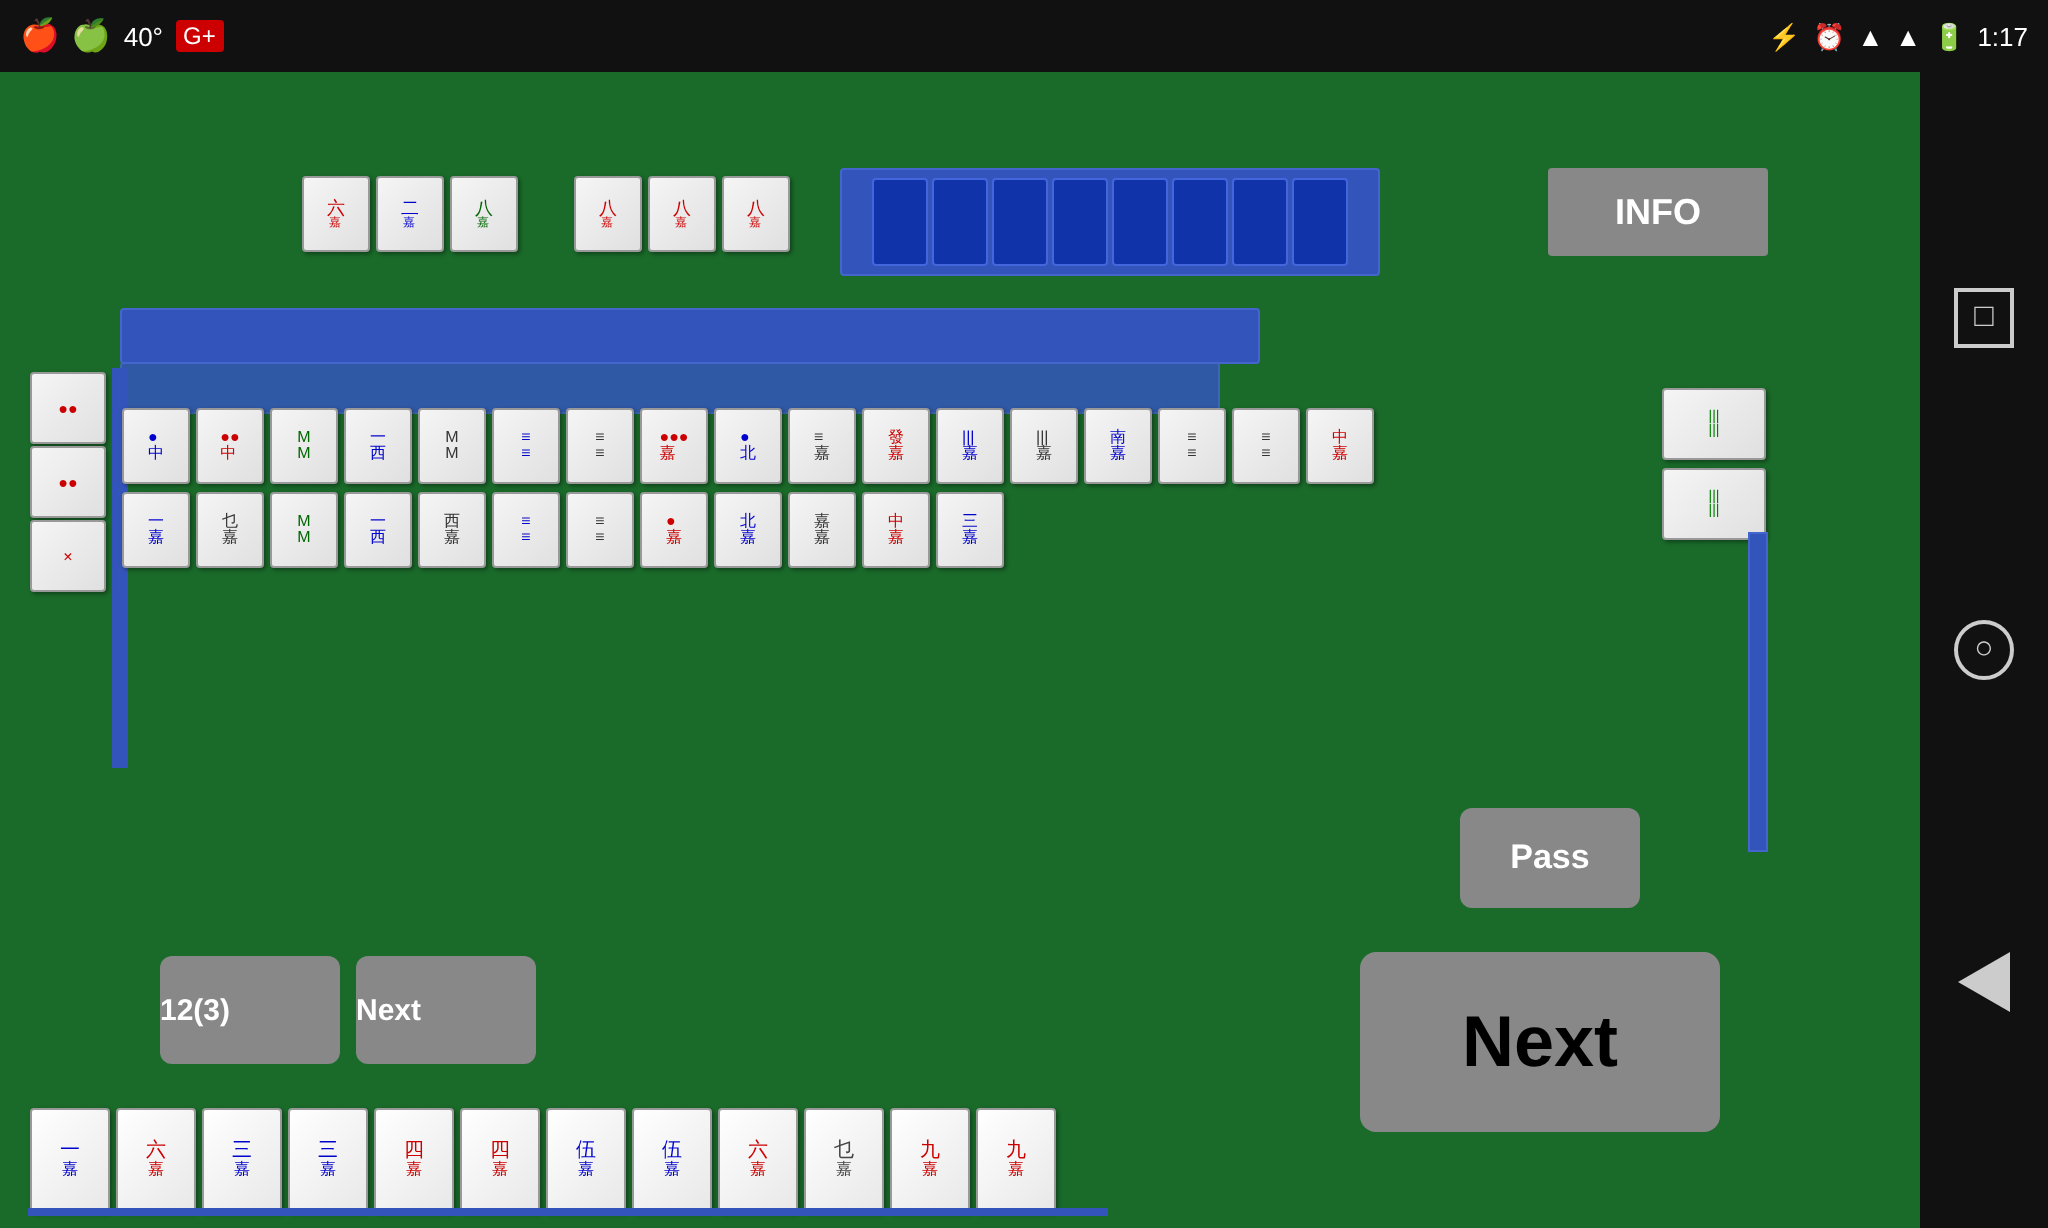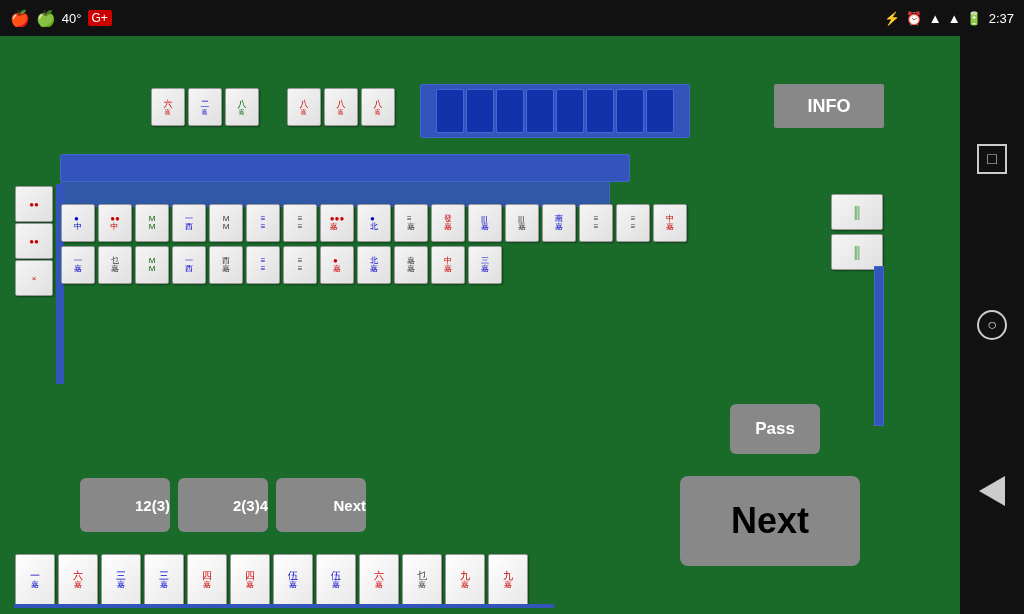--- a/index.html
+++ b/index.html
@@ -252,21 +252,21 @@
       height: 54px;
       background: #888;
       border: none;
       border-radius: 6px;
       color: white;
       font-size: 15px;
       font-weight: bold;
       cursor: pointer;
       display: flex;
       align-items: center;
-      justify-content: flex-end;
+      justify-content: flex-start;
     }
 
     
     #pass-btn {
       position: absolute;
       bottom: 160px;
       right: 140px;
       width: 90px;
       height: 50px;
       background: #888;
@@ -362,21 +362,21 @@
     <span class="apple-icon">🍏</span>
     <span>40°</span>
     <span style="background:#c00;color:white;padding:1px 4px;font-size:12px;border-radius:2px;">G+</span>
   </div>
   <div class="status-right">
     <span>⚡</span>
     <span>⏰</span>
     <span>▲</span>
     <span>▲</span>
     <span>🔋</span>
-    <span>2:37</span>
+    <span>1:17</span>
   </div>
 </div>
 
 <div id="game-area">
 
   <button id="info-btn">
     <span>INFO</span>
   </button>
 
   <div id="top-tiles-left">
@@ -537,23 +537,20 @@
       </div>
   </div>
 
   <div id="right-blue-bar"></div>
 
   <div id="action-buttons">
     <button class="action-btn">
       <span>12(3)</span>
     </button>
     <button class="action-btn">
-      <span>2(3)4</span>
-    </button>
-    <button class="action-btn">
       <span>Next</span>
     </button>
   </div>
 
   <button id="pass-btn">
     <span>Pass</span>
   </button>
 
   <button id="next-btn">
     <span>Next</span>

